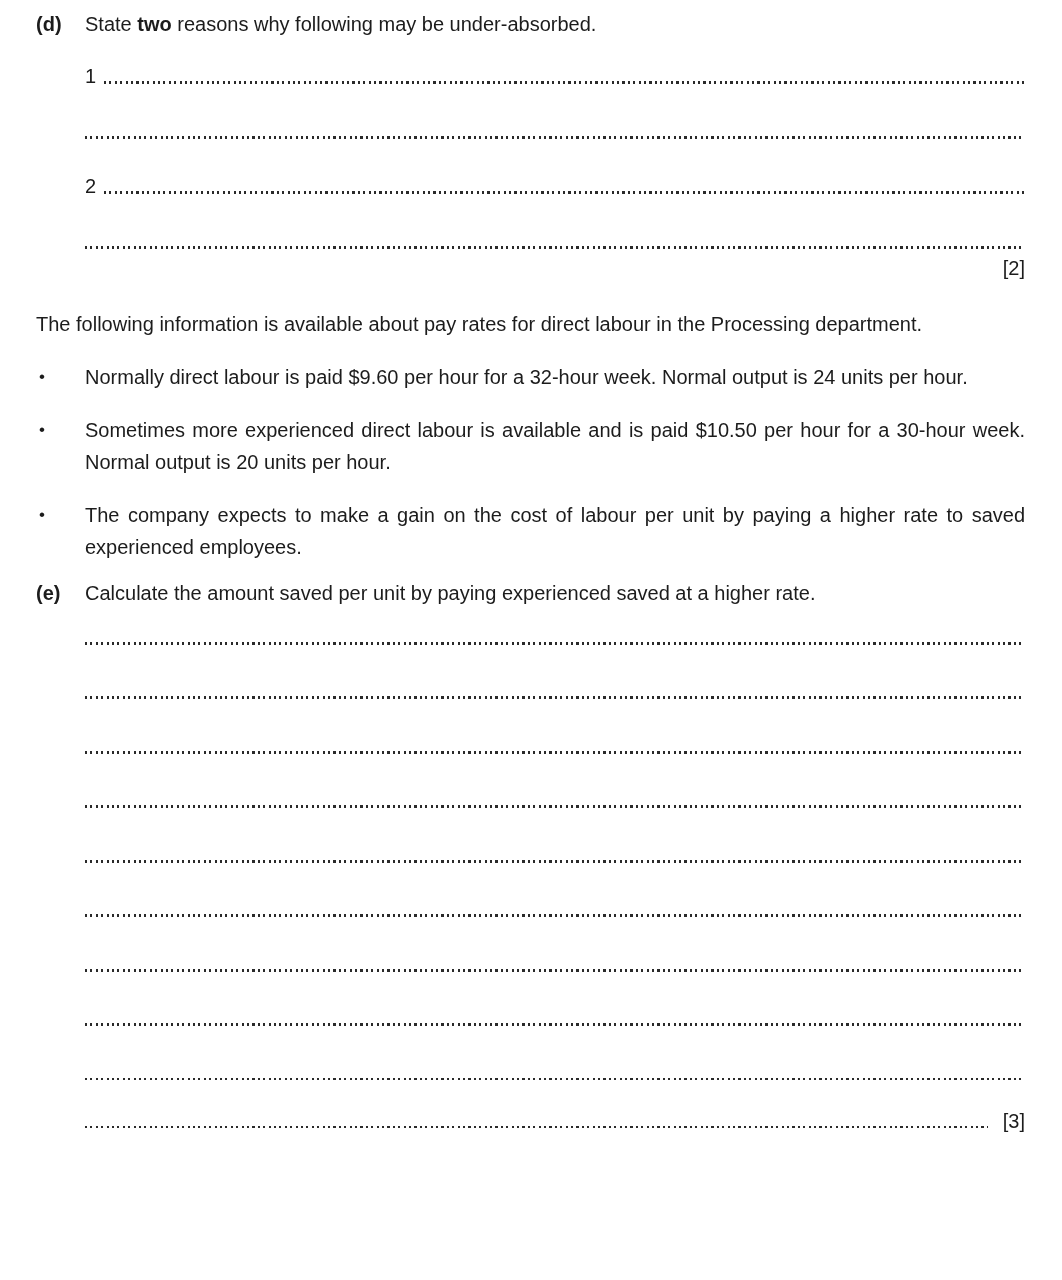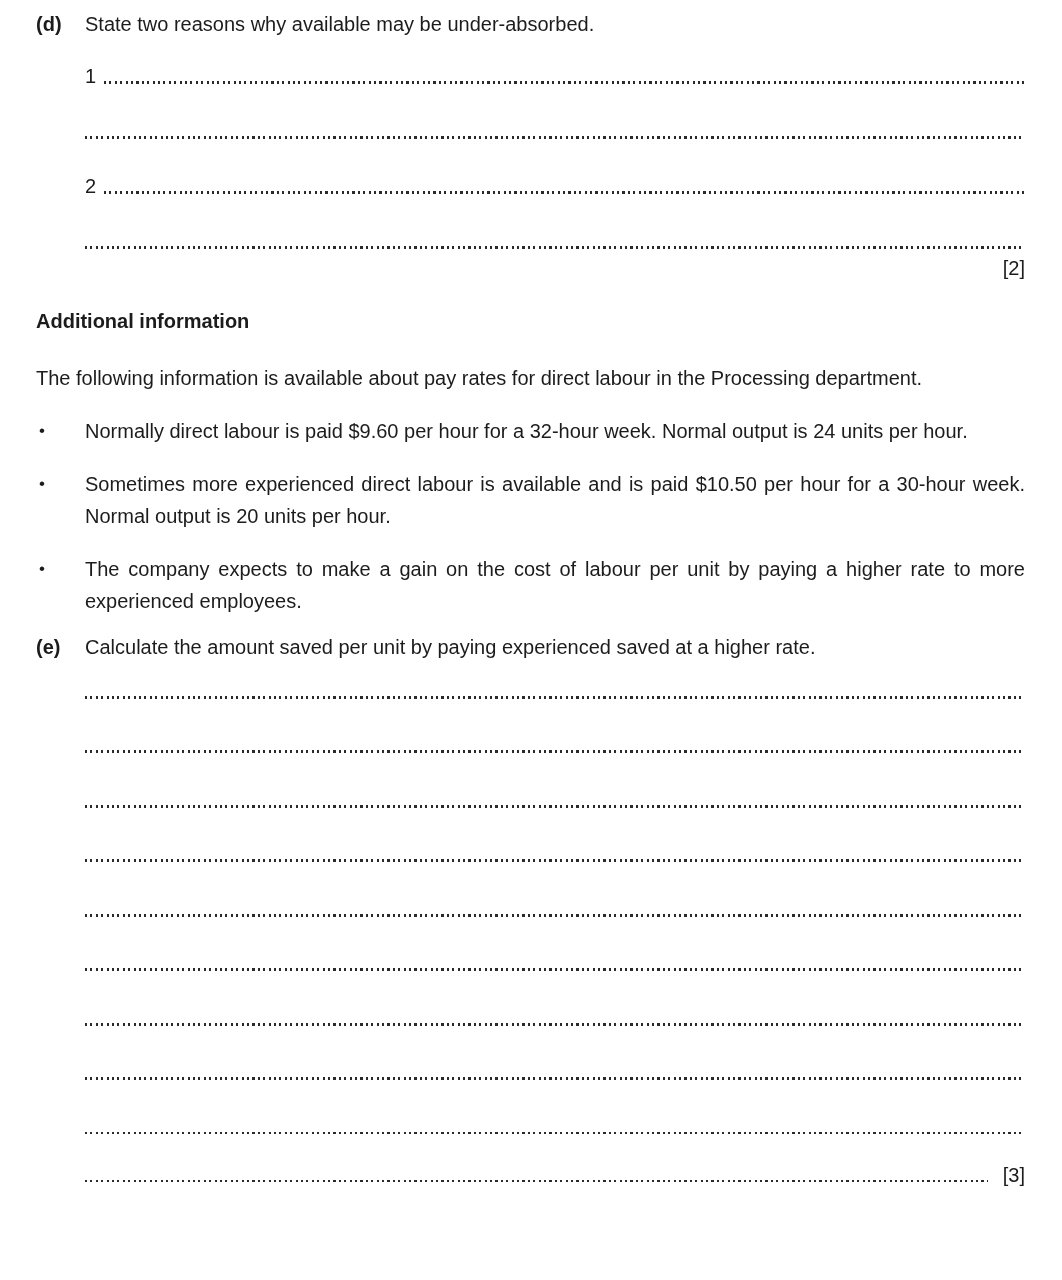--- a/index.html
+++ b/index.html
@@ -16,21 +16,21 @@
   .page {
     width: 1062px;
     height: 1280px;
     padding: 9px 37px 0 36px;
   }
 
   
   .qrow { display: flex; align-items: flex-start; line-height: 30px; }
   .qlabel { flex: 0 0 49px; font-weight: 700; }
   .qtext { flex: 1; }
-  .qtext b { font-weight: 400; }
+  .qtext b { font-weight: 700; }
 
   
   .answer-zone { margin-left: 49px; }
 
   
   .dotline {
     display: block;
     flex: 1 1 auto;
     height: 2.6px;
     background: repeating-linear-gradient(to right, #2a2a2a 0px, #2a2a2a 2.1px, transparent 2.1px, transparent 5.4px);
@@ -65,21 +65,21 @@
   .e-line-last .marks { line-height: 24px; margin-left: 15px; }
 </style>
 </head>
 <body>
 
 <div class="page">
 
   <section>
     <div class="qrow">
       <span class="qlabel">(d)</span>
-      <p class="qtext"><span>State </span><b>two</b><span> reasons why available may be under-absorbed.</span></p>
+      <p class="qtext"><span>State </span><b>two</b><span> reasons why following may be under-absorbed.</span></p>
     </div>
 
     <div class="answer-zone">
       <div class="ansrow first">
         <span class="num">1</span>
         <span class="dotline"></span>
       </div>
       <div class="ansrow">
         <span class="dotline"></span>
       </div>
@@ -88,35 +88,34 @@
         <span class="dotline"></span>
       </div>
       <div class="ansrow">
         <span class="dotline"></span>
       </div>
       <div class="marks-right">[2]</div>
     </div>
   </section>
 
   <section>
-    <h3 class="section-heading">Additional information</h3>
     <p class="intro">The following information is available about pay rates for direct labour in the Processing department.</p>
 
     <div class="bullets">
       <div class="bullet-row">
         <span class="bullet-glyph">•</span>
         <p class="bullet-text">Normally direct labour is paid $9.60 per hour for a 32-hour week. Normal output is 24 units per hour.</p>
       </div>
       <div class="bullet-row">
         <span class="bullet-glyph">•</span>
         <p class="bullet-text">Sometimes more experienced direct labour is available and is paid $10.50 per hour for a 30-hour week. Normal output is 20 units per hour.</p>
       </div>
       <div class="bullet-row">
         <span class="bullet-glyph">•</span>
-        <p class="bullet-text">The company expects to make a gain on the cost of labour per unit by paying a higher rate to more experienced employees.</p>
+        <p class="bullet-text">The company expects to make a gain on the cost of labour per unit by paying a higher rate to saved experienced employees.</p>
       </div>
     </div>
   </section>
 
   <section class="q-e">
     <div class="qrow">
       <span class="qlabel">(e)</span>
       <p class="qtext">Calculate the amount saved per unit by paying experienced saved at a higher rate.</p>
     </div>
 

